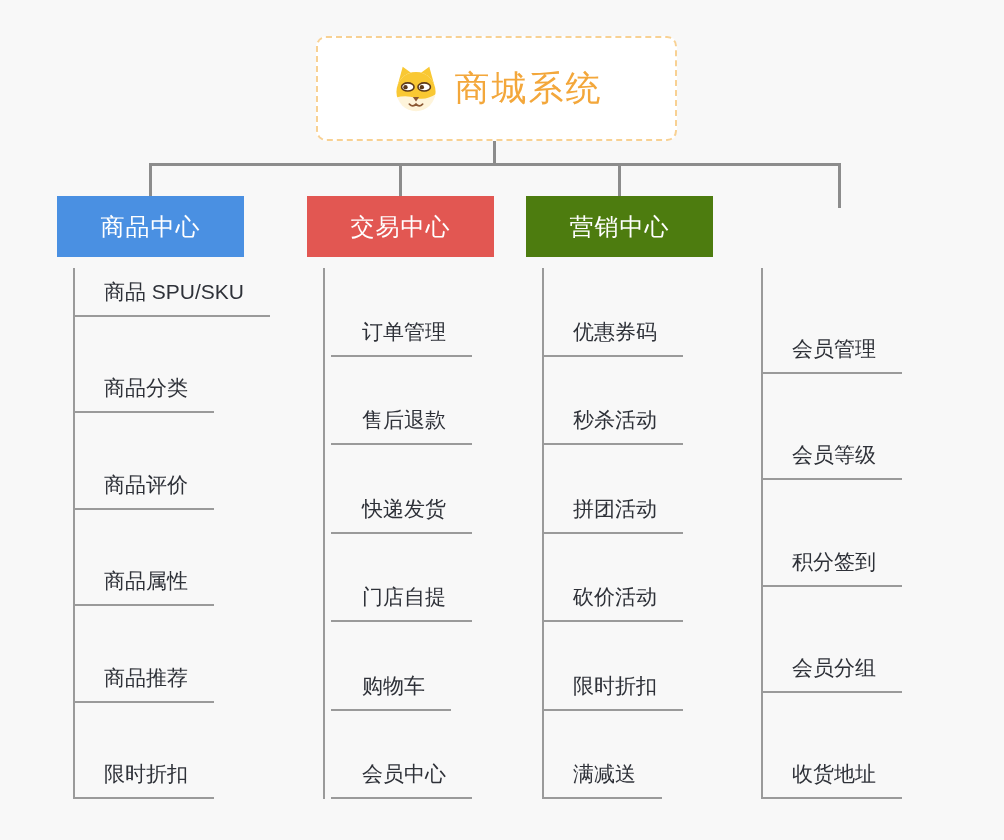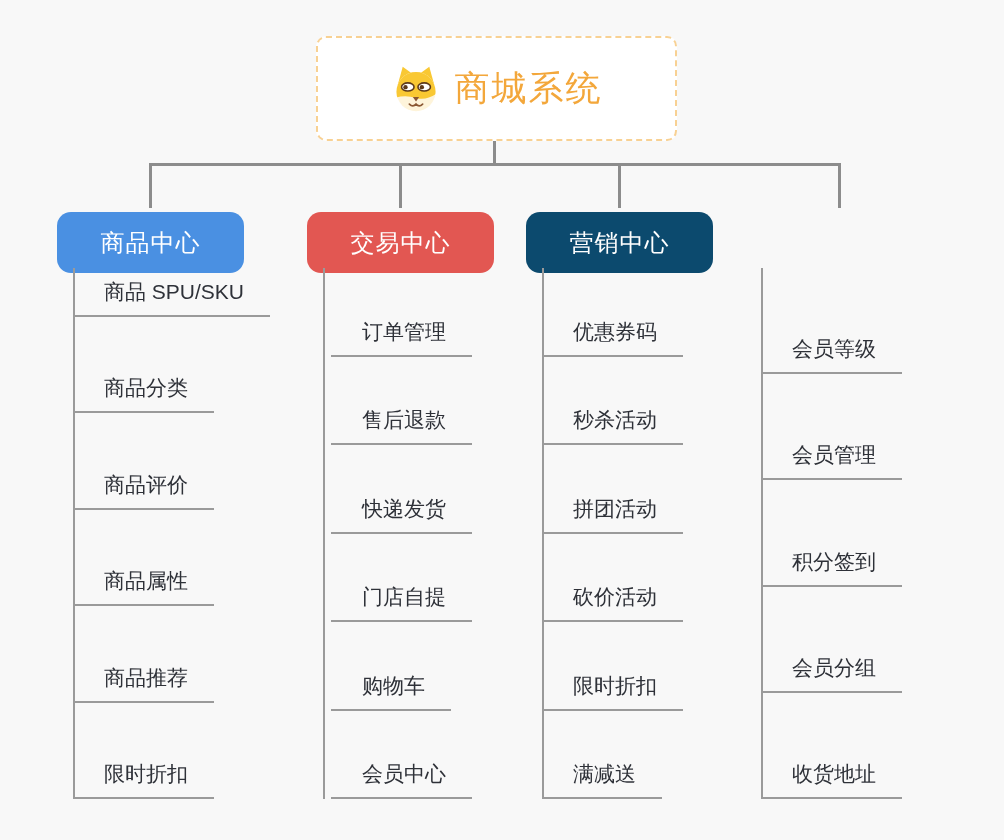--- a/index.html
+++ b/index.html
@@ -41,23 +41,23 @@
     font-size: 35px;
     font-weight: 500;
     letter-spacing: 2px;
     white-space: nowrap;
   }
   .root-icon { flex: 0 0 auto; }
 
   
   .branch-box {
     position: absolute;
-    top: 212px;
+    top: 196px;
     width: 187px; height: 61px;
-    border-radius: 14px;
+    border-radius: 0;
     color: #ffffff;
     font-size: 24px;
     letter-spacing: 1px;
     display: flex;
     align-items: center;
     justify-content: center;
     white-space: nowrap;
   }
   .b0 { left: 57px; } .b1 { left: 307px; } .b2 { left: 526px; } .b3 { left: 745px; }
 
@@ -120,21 +120,21 @@
       <ellipse cx="42.5" cy="28" rx="8" ry="5.2" fill="#ffffff" stroke="#5d3a1a" stroke-width="2"></ellipse>
       <circle cx="39.5" cy="28.3" r="2.8" fill="#5d3a1a"></circle>
       <path d="M28,41 h8 l-4,5.5 z" fill="#8a5732"></path>
       <path d="M23.5,50 q4.5,4.5 8.5,0 q4,4.5 8.5,0" stroke="#8a5732" stroke-width="2.2" fill="none" stroke-linecap="round"></path>
     </svg>
     <span class="root-title" style="color: rgb(243, 167, 59);">商城系统</span>
   </div>
 
   <div class="branch-box b0" style="background: rgb(74, 144, 226);">商品中心</div>
   <div class="branch-box b1" style="background: rgb(226, 87, 82);">交易中心</div>
-  <div class="branch-box b2" style="background: #0c4a6e; font-family: Liberation Serif, serif;">营销中心</div>
+  <div class="branch-box b2" style="background: #4d7c0f; font-family: Liberation Serif, serif;">营销中心</div>
 
   <div class="col c0">
     <div class="spine"></div>
     <div class="slot">
         <span class="leaf">商品 SPU/SKU</span>
       </div>
     <div class="slot">
         <span class="leaf">商品分类</span>
       </div>
     <div class="slot">
@@ -191,26 +191,26 @@
         <span class="leaf">限时折扣</span>
       </div>
     <div class="slot">
         <span class="leaf">满减送</span>
       </div>
   </div>
 
   <div class="col c3">
     <div class="spine"></div>
     <div class="slot">
+        <span class="leaf">会员管理</span>
+      </div>
+    <div class="slot">
         <span class="leaf">会员等级</span>
       </div>
     <div class="slot">
-        <span class="leaf">会员管理</span>
-      </div>
-    <div class="slot">
         <span class="leaf">积分签到</span>
       </div>
     <div class="slot">
         <span class="leaf">会员分组</span>
       </div>
     <div class="slot">
         <span class="leaf">收货地址</span>
       </div>
   </div>
 

